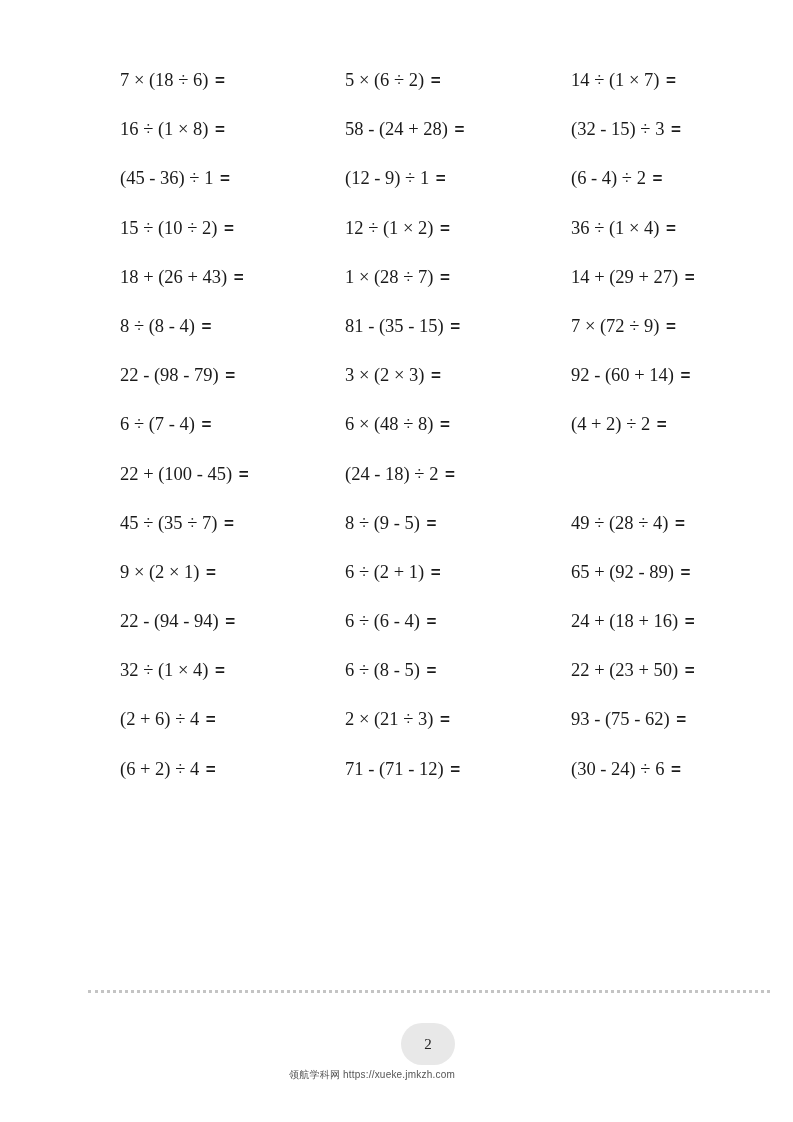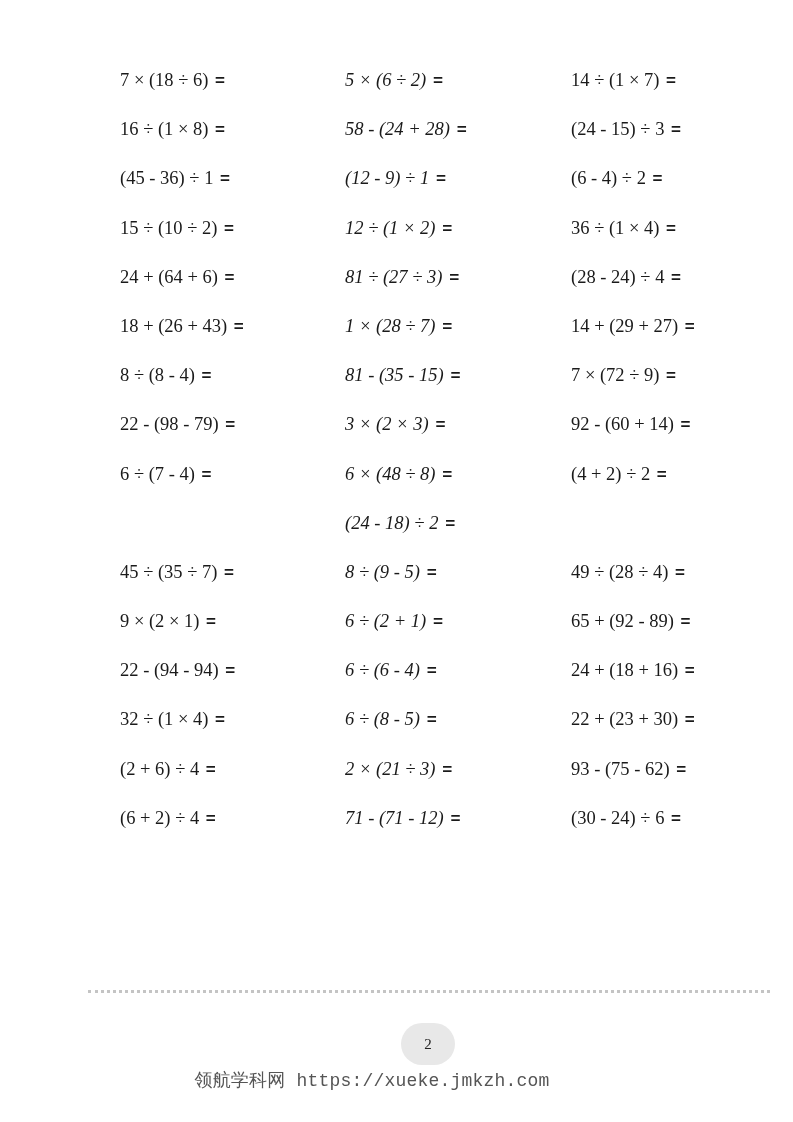--- a/index.html
+++ b/index.html
@@ -3,60 +3,55 @@
   <meta charset="utf-8">
   <style>
     html, body { margin: 0; padding: 0; background: #ffffff; }
     body { width: 793px; height: 1122px; position: relative; overflow: hidden; }
     .page { position: absolute; left: 0; top: 0; width: 793px; height: 1122px; background: #fff; margin-left: 32px; }
     .grid { position: absolute; left: 88px; top: 66px; width: 640px; }
     .row { position: relative; height: 49.2px; }
     .cell { position: absolute; top: 0; height: 28px; line-height: 28px; white-space: nowrap;
             font-family: "Liberation Serif", "DejaVu Serif", serif; font-size: 18.5px; color: #1a1a1a; }
     .c0 { left: 0; }
-    .c1 { left: 225px; font-style: italic; }
+    .c1 { left: 225px; }
     .c2 { left: 451px; }
     .eq { font-family: "Liberation Sans", "DejaVu Sans", sans-serif; font-weight: bold; font-size: 17px; margin-left: 2px; }
     .divider { position: absolute; left: 56px; top: 990px; width: 682px; height: 0;
                border-top: 3px dotted #c4c4c4; }
     .page-badge { position: absolute; left: 369px; top: 1023px; width: 54px; height: 42px;
                   border-radius: 21px; background: #e8e8e8; display: flex; align-items: center; justify-content: center;
                   font-family: "Liberation Serif", serif; font-size: 15px; color: #222; }
     .footer { position: absolute; left: 0; top: 1068px; width: 680px; text-align: center;
-              font-family: Liberation Mono, monospace; font-size: 18px; color: #555; letter-spacing: 0.2px; }
+              font-family: Liberation Sans, sans-serif; font-size: 10px; color: #555; letter-spacing: 0.2px; }
   </style>
 </head>
 <body>
 
 <div class="page">
   <div class="grid" id="grid">
       <div class="row">
         <div class="cell c0"><span>7 × (18 ÷ 6)</span> <span class="eq">=</span></div>
         <div class="cell c1"><span>5 × (6 ÷ 2)</span> <span class="eq">=</span></div>
         <div class="cell c2"><span>14 ÷ (1 × 7)</span> <span class="eq">=</span></div>
       </div>
       <div class="row">
         <div class="cell c0"><span>16 ÷ (1 × 8)</span> <span class="eq">=</span></div>
         <div class="cell c1"><span>58 - (24 + 28)</span> <span class="eq">=</span></div>
-        <div class="cell c2"><span>(24 - 15) ÷ 3</span> <span class="eq">=</span></div>
+        <div class="cell c2"><span>(32 - 15) ÷ 3</span> <span class="eq">=</span></div>
       </div>
       <div class="row">
         <div class="cell c0"><span>(45 - 36) ÷ 1</span> <span class="eq">=</span></div>
         <div class="cell c1"><span>(12 - 9) ÷ 1</span> <span class="eq">=</span></div>
         <div class="cell c2"><span>(6 - 4) ÷ 2</span> <span class="eq">=</span></div>
       </div>
       <div class="row">
         <div class="cell c0"><span>15 ÷ (10 ÷ 2)</span> <span class="eq">=</span></div>
         <div class="cell c1"><span>12 ÷ (1 × 2)</span> <span class="eq">=</span></div>
         <div class="cell c2"><span>36 ÷ (1 × 4)</span> <span class="eq">=</span></div>
-      </div>
-      <div class="row">
-        <div class="cell c0"><span>24 + (64 + 6)</span> <span class="eq">=</span></div>
-        <div class="cell c1"><span>81 ÷ (27 ÷ 3)</span> <span class="eq">=</span></div>
-        <div class="cell c2"><span>(28 - 24) ÷ 4</span> <span class="eq">=</span></div>
       </div>
       <div class="row">
         <div class="cell c0"><span>18 + (26 + 43)</span> <span class="eq">=</span></div>
         <div class="cell c1"><span>1 × (28 ÷ 7)</span> <span class="eq">=</span></div>
         <div class="cell c2"><span>14 + (29 + 27)</span> <span class="eq">=</span></div>
       </div>
       <div class="row">
         <div class="cell c0"><span>8 ÷ (8 - 4)</span> <span class="eq">=</span></div>
         <div class="cell c1"><span>81 - (35 - 15)</span> <span class="eq">=</span></div>
         <div class="cell c2"><span>7 × (72 ÷ 9)</span> <span class="eq">=</span></div>
@@ -65,41 +60,42 @@
         <div class="cell c0"><span>22 - (98 - 79)</span> <span class="eq">=</span></div>
         <div class="cell c1"><span>3 × (2 × 3)</span> <span class="eq">=</span></div>
         <div class="cell c2"><span>92 - (60 + 14)</span> <span class="eq">=</span></div>
       </div>
       <div class="row">
         <div class="cell c0"><span>6 ÷ (7 - 4)</span> <span class="eq">=</span></div>
         <div class="cell c1"><span>6 × (48 ÷ 8)</span> <span class="eq">=</span></div>
         <div class="cell c2"><span>(4 + 2) ÷ 2</span> <span class="eq">=</span></div>
       </div>
       <div class="row">
+        <div class="cell c0"><span>22 + (100 - 45)</span> <span class="eq">=</span></div>
         <div class="cell c1"><span>(24 - 18) ÷ 2</span> <span class="eq">=</span></div>
       </div>
       <div class="row">
         <div class="cell c0"><span>45 ÷ (35 ÷ 7)</span> <span class="eq">=</span></div>
         <div class="cell c1"><span>8 ÷ (9 - 5)</span> <span class="eq">=</span></div>
         <div class="cell c2"><span>49 ÷ (28 ÷ 4)</span> <span class="eq">=</span></div>
       </div>
       <div class="row">
         <div class="cell c0"><span>9 × (2 × 1)</span> <span class="eq">=</span></div>
         <div class="cell c1"><span>6 ÷ (2 + 1)</span> <span class="eq">=</span></div>
         <div class="cell c2"><span>65 + (92 - 89)</span> <span class="eq">=</span></div>
       </div>
       <div class="row">
         <div class="cell c0"><span>22 - (94 - 94)</span> <span class="eq">=</span></div>
         <div class="cell c1"><span>6 ÷ (6 - 4)</span> <span class="eq">=</span></div>
         <div class="cell c2"><span>24 + (18 + 16)</span> <span class="eq">=</span></div>
       </div>
       <div class="row">
         <div class="cell c0"><span>32 ÷ (1 × 4)</span> <span class="eq">=</span></div>
         <div class="cell c1"><span>6 ÷ (8 - 5)</span> <span class="eq">=</span></div>
-        <div class="cell c2"><span>22 + (23 + 30)</span> <span class="eq">=</span></div>
+        <div class="cell c2"><span>22 + (23 + 50)</span> <span class="eq">=</span></div>
       </div>
       <div class="row">
         <div class="cell c0"><span>(2 + 6) ÷ 4</span> <span class="eq">=</span></div>
         <div class="cell c1"><span>2 × (21 ÷ 3)</span> <span class="eq">=</span></div>
         <div class="cell c2"><span>93 - (75 - 62)</span> <span class="eq">=</span></div>
       </div>
       <div class="row">
         <div class="cell c0"><span>(6 + 2) ÷ 4</span> <span class="eq">=</span></div>
         <div class="cell c1"><span>71 - (71 - 12)</span> <span class="eq">=</span></div>
         <div class="cell c2"><span>(30 - 24) ÷ 6</span> <span class="eq">=</span></div>

